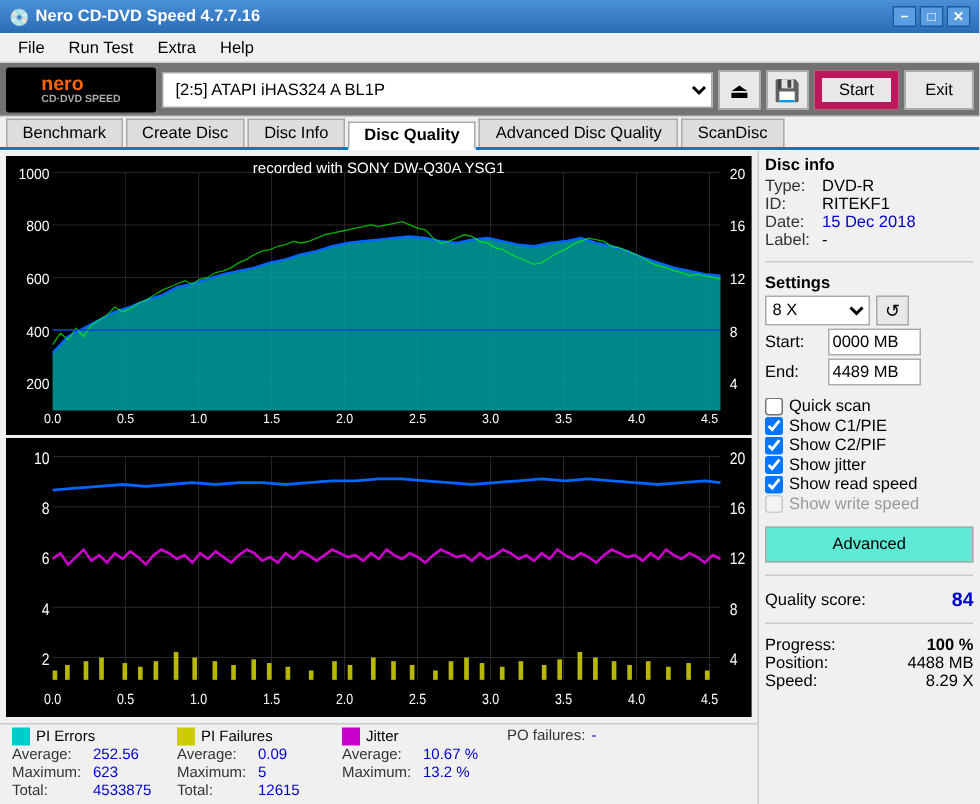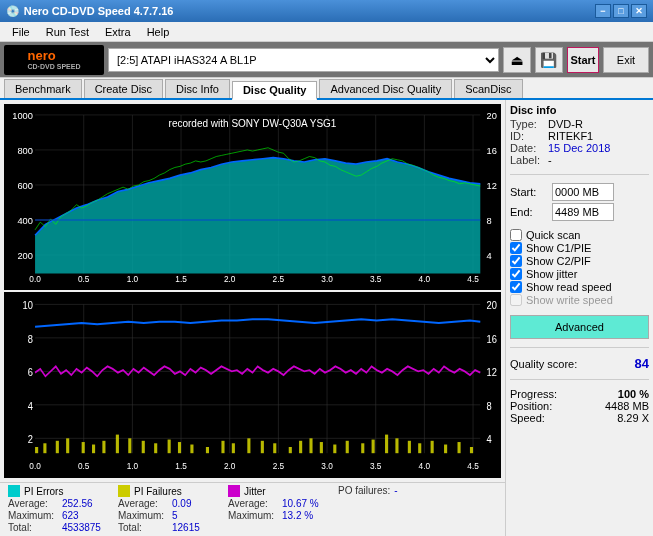--- a/index.html
+++ b/index.html
@@ -84,26 +84,26 @@
     }
     .toolbar-btn {
       width: 28px; height: 26px;
       background: #e8e8e8;
       border: 1px solid #aaa;
       display: flex; align-items: center; justify-content: center;
       cursor: pointer;
       font-size: 14px;
     }
     .start-btn {
-      width: 32px; height: 26px;
+      width: 56px; height: 26px;
       background: #e8e8e8;
-      border: 1px solid #be185d;
-      cursor: pointer;
-      font-size: 11px;
-      font-weight: bold;
+      border: 5px solid #be185d;
+      cursor: pointer;
+      font-size: 11px;
+      font-weight: normal;
     }
     .exit-btn {
       width: 46px; height: 26px;
       background: #e8e8e8;
       border: 1px solid #aaa;
       cursor: pointer;
       font-size: 11px;
     }
 
     
@@ -152,21 +152,21 @@
     }
 
     .chart-container {
       position: relative;
       background: #000;
       flex: 1;
     }
 
     .chart-header {
       position: absolute;
-      top: 14px;
+      top: 3px;
       left: 50%;
       transform: translateX(-50%);
       color: white;
       font-size: 10px;
       text-align: center;
       z-index: 10;
       white-space: nowrap;
     }
 
     
@@ -586,20 +586,27 @@
       </div>
       <div class="info-row">
         <span class="info-key">Label:</span>
         <span class="info-val">-</span>
       </div>
     </div>
 
     <div class="divider"></div>
 
     <div>
+      <div class="section-title">Settings</div>
+      <div class="settings-row">
+        <select class="settings-select">
+          <option>8 X</option>
+        </select>
+        <div class="settings-icon-btn">↺</div>
+      </div>
       <div class="mb-row">
         <span class="mb-label">Start:</span>
         <input class="mb-input" type="text" value="0000 MB" style="">
       </div>
       <div class="mb-row">
         <span class="mb-label">End:</span>
         <input class="mb-input" type="text" value="4489 MB" style="">
       </div>
     </div>
 

